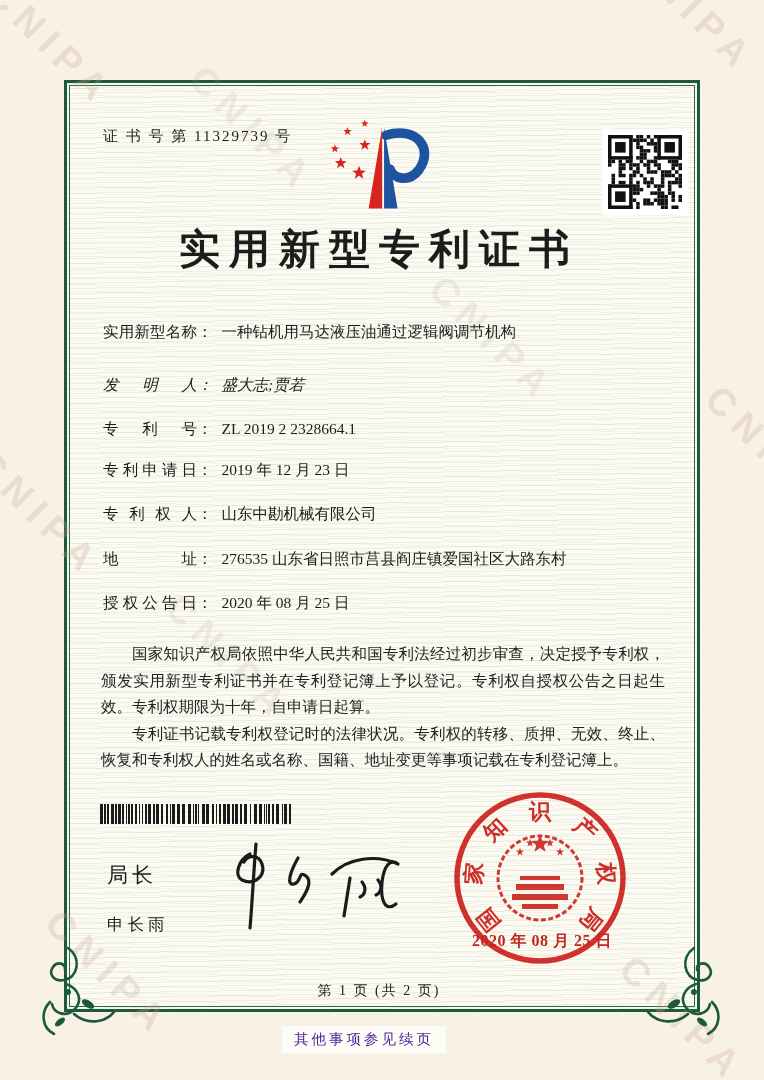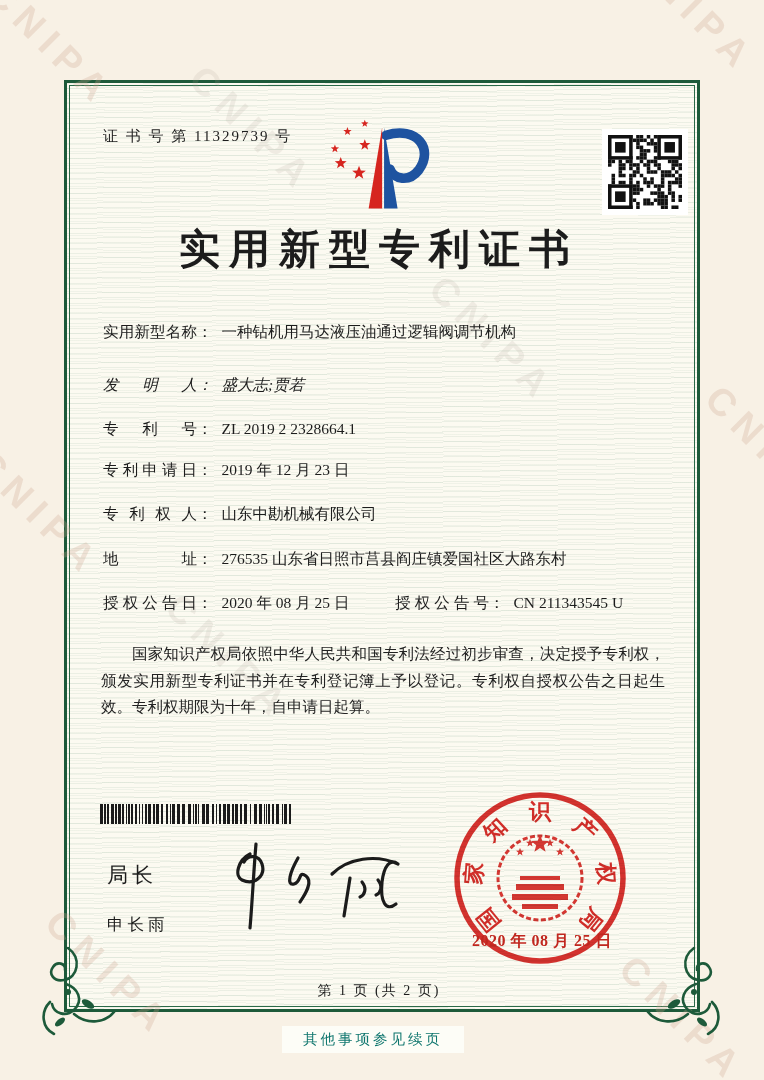--- a/index.html
+++ b/index.html
@@ -48,22 +48,22 @@
   .body-text p{margin:0;font-size:15.5px;line-height:26.5px;text-align:justify;text-indent:2em;color:#222;}
   
   .barcode{position:absolute;left:100px;top:804px;z-index:3;}
   .signer-role{position:absolute;left:107px;top:861px;font-size:21px;letter-spacing:4px;z-index:3;}
   .signer-name{position:absolute;left:107px;top:894px;font-size:16.5px;letter-spacing:4px;z-index:3;margin-top:20px;}
   .signature{position:absolute;left:212px;top:836px;z-index:3;}
   .seal{position:absolute;left:450px;top:788px;z-index:4;mix-blend-mode:multiply;}
   .seal-date{position:absolute;left:460px;top:931px;width:164px;text-align:center;
              font-size:16px;color:#c0271f;font-weight:bold;letter-spacing:0.5px;z-index:5;}
   .page-label{position:absolute;left:64px;top:982px;width:630px;text-align:center;font-size:14px;letter-spacing:2px;z-index:3;}
-  .footer-note{position:absolute;left:282px;top:1026px;background:#fdfdf7;padding:4px 21px;
-               font-size:14.5px;letter-spacing:3px;z-index:3;color:#0f766e;}
+  .footer-note{position:absolute;left:282px;top:1026px;background:#fdfdf7;padding:4px 12px;
+               font-size:14.5px;letter-spacing:3px;z-index:3;color:#4c1d95;}
 </style>
 </head>
 <body>
 
 <div id="wm-layer">
     <div class="wm out" style="left: -30px; top: 22px;">CNIPA</div>
     <div class="wm in" style="left: 172px; top: 108px;">CNIPA</div>
     <div class="wm out" style="left: 612px; top: -12px;">CNIPA</div>
     <div class="wm out" style="left: 688px; top: 428px;">CNIPA</div>
     <div class="wm out" style="left: -42px; top: 492px;">CNIPA</div>
@@ -262,25 +262,26 @@
 
 <div class="title">实用新型专利证书</div>
 
 <div id="fields">
     <div class="frow" style="top: 322px;"><span class="flabel">实用新型名称</span><span class="fcolon">：</span><span class="fvalue">一种钻机用马达液压油通过逻辑阀调节机构</span></div>
     <div class="frow" style="top: 375px; font-style: italic;"><span class="flabel">发明人</span><span class="fcolon">：</span><span class="fvalue">盛大志;贾若</span></div>
     <div class="frow" style="top: 419px;"><span class="flabel">专利号</span><span class="fcolon">：</span><span class="fvalue">ZL 2019 2 2328664.1</span></div>
     <div class="frow" style="top: 460px;"><span class="flabel">专利申请日</span><span class="fcolon">：</span><span class="fvalue">2019 年 12 月 23 日</span></div>
     <div class="frow" style="top: 504px;"><span class="flabel">专利权人</span><span class="fcolon">：</span><span class="fvalue">山东中勘机械有限公司</span></div>
     <div class="frow" style="top: 549px;"><span class="flabel">地址</span><span class="fcolon">：</span><span class="fvalue">276535 山东省日照市莒县阎庄镇爱国社区大路东村</span></div>
-    <div class="frow" style="top: 593px;"><span class="flabel">授权公告日</span><span class="fcolon">：</span><span class="fvalue">2020 年 08 月 25 日</span><span class="fgroup2"><span class="flabel">授权公告号</span><span class="fcolon">：</span><span class="fvalue">CN 211343545 U</span></span></div>
+    <div class="frow" style="top: 593px;"><span class="flabel">授权公告日</span><span class="fcolon">：</span><span class="fvalue">2020 年 08 月 25 日</span></div>
   </div>
 
 <div class="body-text" id="body-text">
     <p>国家知识产权局依照中华人民共和国专利法经过初步审查，决定授予专利权，颁发实用新型专利证书并在专利登记簿上予以登记。专利权自授权公告之日起生效。专利权期限为十年，自申请日起算。</p>
+    <p>专利证书记载专利权登记时的法律状况。专利权的转移、质押、无效、终止、恢复和专利权人的姓名或名称、国籍、地址变更等事项记载在专利登记簿上。</p>
   </div>
 
 <div class="barcode">
   <svg id="barcode-svg" width="194" height="20" viewBox="0 0 194 20">
       <rect x="0" y="0" width="3" height="20" fill="#1b1b1b"></rect>
       <rect x="4" y="0" width="2" height="20" fill="#1b1b1b"></rect>
       <rect x="7" y="0" width="2" height="20" fill="#1b1b1b"></rect>
       <rect x="11" y="0" width="3" height="20" fill="#1b1b1b"></rect>
       <rect x="15" y="0" width="2" height="20" fill="#1b1b1b"></rect>
       <rect x="18" y="0" width="3" height="20" fill="#1b1b1b"></rect>

